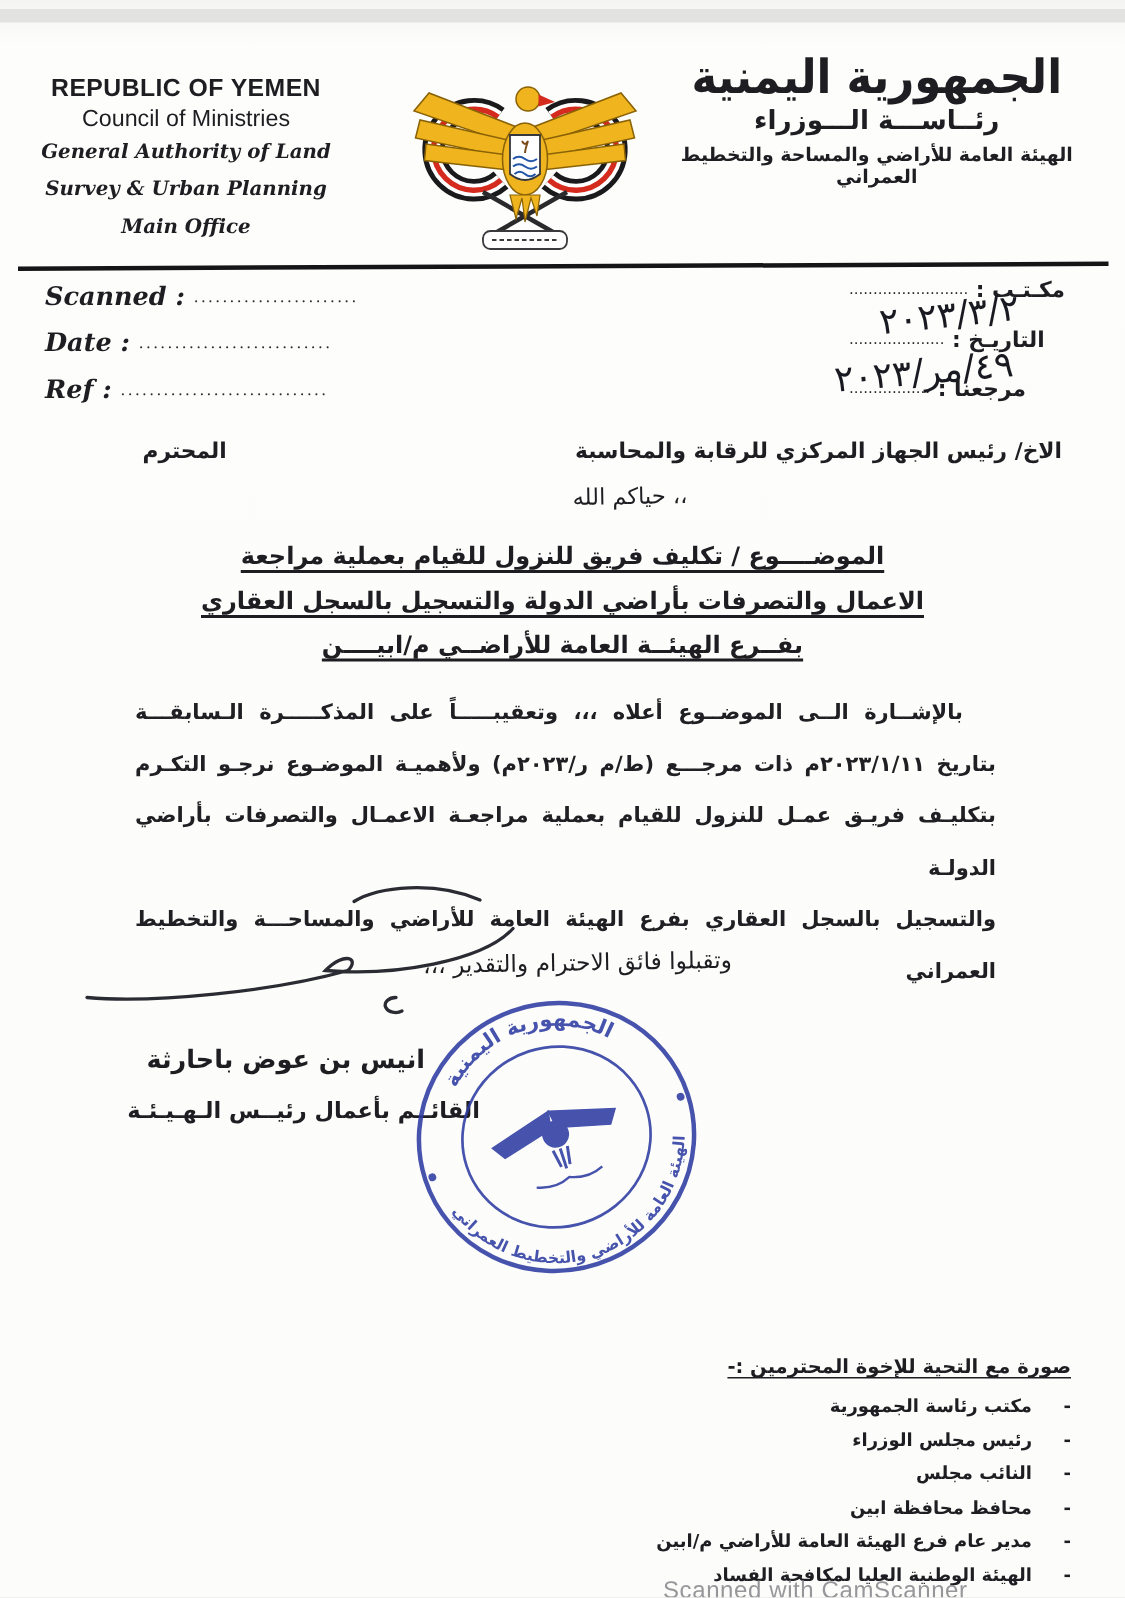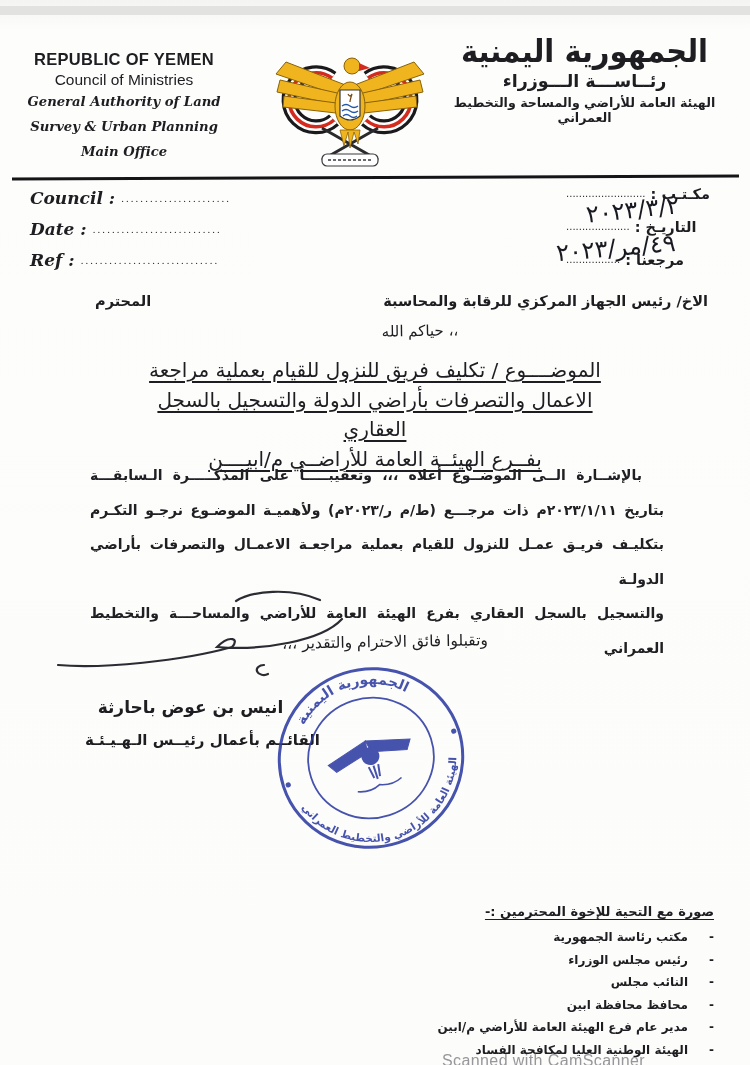--- a/index.html
+++ b/index.html
@@ -28,21 +28,21 @@
   .dots{font-style:normal;font-weight:400;font-size:10px;letter-spacing:1.6px;color:#2a2a2e;vertical-align:2px;}
   .ref-ar{position:absolute;right:40px;top:186px;direction:rtl;text-align:left;}
   .ref-ar .row{height:33px;font-weight:700;font-size:14.5px;}
   .hand{position:absolute;direction:rtl;font-size:24px;font-weight:400;color:#191a21;white-space:nowrap;}
   .hand.date{right:70px;top:196px;transform:rotate(-6deg);}
   .hand.ref{right:74px;top:234px;transform:rotate(-5deg);}
   
   .addr-row{position:absolute;top:293px;left:95px;right:42px;display:flex;justify-content:space-between;direction:rtl;font-weight:700;font-size:14.5px;}
   .greeting{position:absolute;top:322px;left:335px;width:170px;text-align:center;font-size:15px;font-weight:400;transform:rotate(-1deg);}
   
-  .subject{position:absolute;top:356px;left:128px;right:128px;text-align:center;direction:rtl;font-weight:400;font-size:20px;line-height:29.5px;}
+  .subject{position:absolute;top:356px;left:128px;right:128px;text-align:center;direction:rtl;font-weight:700;font-size:16px;line-height:29.5px;}
   .subject div{text-decoration:underline;text-underline-offset:4px;text-decoration-thickness:1.5px;}
   
   .body{position:absolute;top:458px;left:90px;right:86px;direction:rtl;font-size:14px;font-weight:700;line-height:34.5px;color:#202024;}
   .body .j{text-align:justify;text-align-last:justify;}
   .body .indent{padding-right:22px;}
   .body .r{text-align:right;}
   .closing{position:absolute;top:633px;left:250px;width:270px;text-align:center;direction:rtl;font-size:15.5px;font-weight:400;transform:rotate(-1deg);}
   
   .flourish{position:absolute;left:40px;top:575px;}
   .sig-name{position:absolute;left:68px;top:697px;width:245px;text-align:center;direction:rtl;font-size:17px;font-weight:700;}
@@ -114,21 +114,21 @@
 
   <div class="hdr-ar">
     <div class="cal">الجمهورية اليمنية</div>
     <div class="l2">رئــاســـة الـــوزراء</div>
     <div class="l3">الهيئة العامة للأراضي والمساحة والتخطيط العمراني</div>
   </div>
 
   <div class="divider"></div>
 
   <div class="ref-en">
-    <div class="row"><span>Council :</span> <span class="dots">.......................</span></div>
+    <div class="row"><span>Scanned :</span> <span class="dots">.......................</span></div>
     <div class="row"><span>Date :</span> <span class="dots">...........................</span></div>
     <div class="row"><span>Ref :</span> <span class="dots">.............................</span></div>
   </div>
 
   <div class="ref-ar">
     <div class="row"><span>مكـتـب :</span> <span class="dots">.........................</span></div>
     <div class="row"><span>التاريـخ :</span> <span class="dots">....................</span></div>
     <div class="row"><span>مرجعنا :</span> <span class="dots">.................</span></div>
   </div>
 

